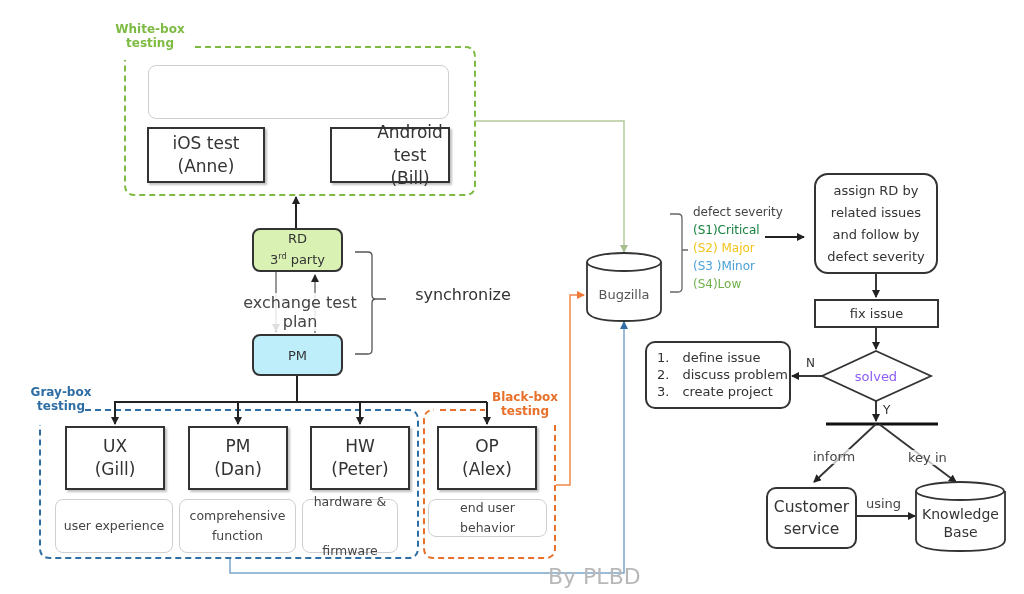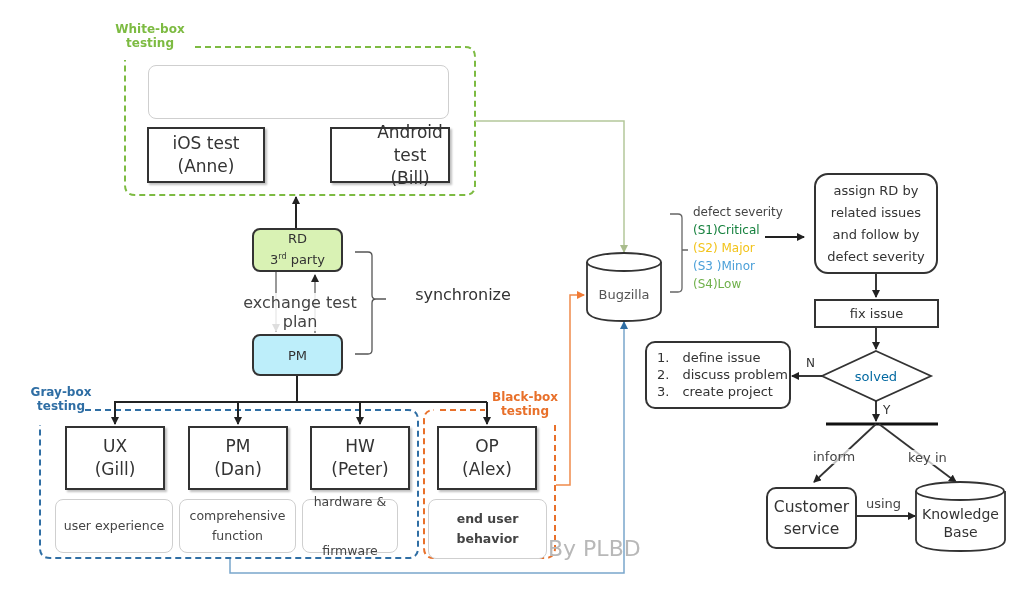--- a/index.html
+++ b/index.html
@@ -159,26 +159,26 @@
 
 <div class="abs group-label" style="left:490px;top:390px;width:70px;color:#e8702a;">
   <div>Black-box</div>
   <div>testing</div>
 </div>
 
 <div class="abs box-black center" style="left:437px;top:426px;width:100px;height:64px;">
   <div>OP</div>
   <div>(Alex)</div>
 </div>
-<div class="abs box-gray center" style="left:428px;top:499px;width:119px;height:60px;font-weight:bold;">
+<div class="abs box-gray center" style="left:428px;top:499px;width:119px;height:38px;">
   <div>end user</div>
   <div>behavior</div>
 </div>
 
-<div class="abs watermark" style="left:548px;top:536px;">By PLBD</div>
+<div class="abs watermark" style="left:548px;top:564px;">By PLBD</div>
 
 <div class="abs center" style="left:587px;top:280px;width:74px;height:28px;font-size:13px;color:#555;">Bugzilla</div>
 
 <div class="abs" style="left:693px;top:203px;">
   <div class="sev" style="color:#444;">defect severity</div>
   <div class="sev" style="color:#15803d;">(S1)Critical</div>
   <div class="sev" style="color:#f2c31a;">(S2) Major</div>
   <div class="sev" style="color:#4a9fd8;">(S3 )Minor</div>
   <div class="sev" style="color:#6fb04a;">(S4)Low</div>
 </div>
@@ -187,21 +187,21 @@
   <div>assign RD by</div>
   <div>related issues</div>
   <div>and follow by</div>
   <div>defect severity</div>
 </div>
 
 <div class="abs center" style="left:814px;top:299px;width:125px;height:29px;border:2px solid #333;border-radius:0;font-size:13px;color:#333;background:#fff;">
   <div>fix issue</div>
 </div>
 
-<div class="abs center" style="left:840px;top:366px;width:72px;height:20px;font-size:13px;color:#0369a1;">solved</div>
+<div class="abs center" style="left:840px;top:366px;width:72px;height:20px;font-size:13px;color:#8b5cf6;">solved</div>
 
 <div class="abs" style="left:806px;top:356px;font-size:12px;color:#333;">N</div>
 <div class="abs" style="left:883px;top:403px;font-size:12px;color:#333;">Y</div>
 
 <div class="abs" style="left:645px;top:341px;width:146px;height:68px;border:2px solid #333;border-radius:10px;padding:6px 0 0 10px;font-size:13px;line-height:17px;color:#333;background:#fff;">
   <div>1. define  issue</div>
   <div>2. discuss problem</div>
   <div>3. create project</div>
 </div>
 

